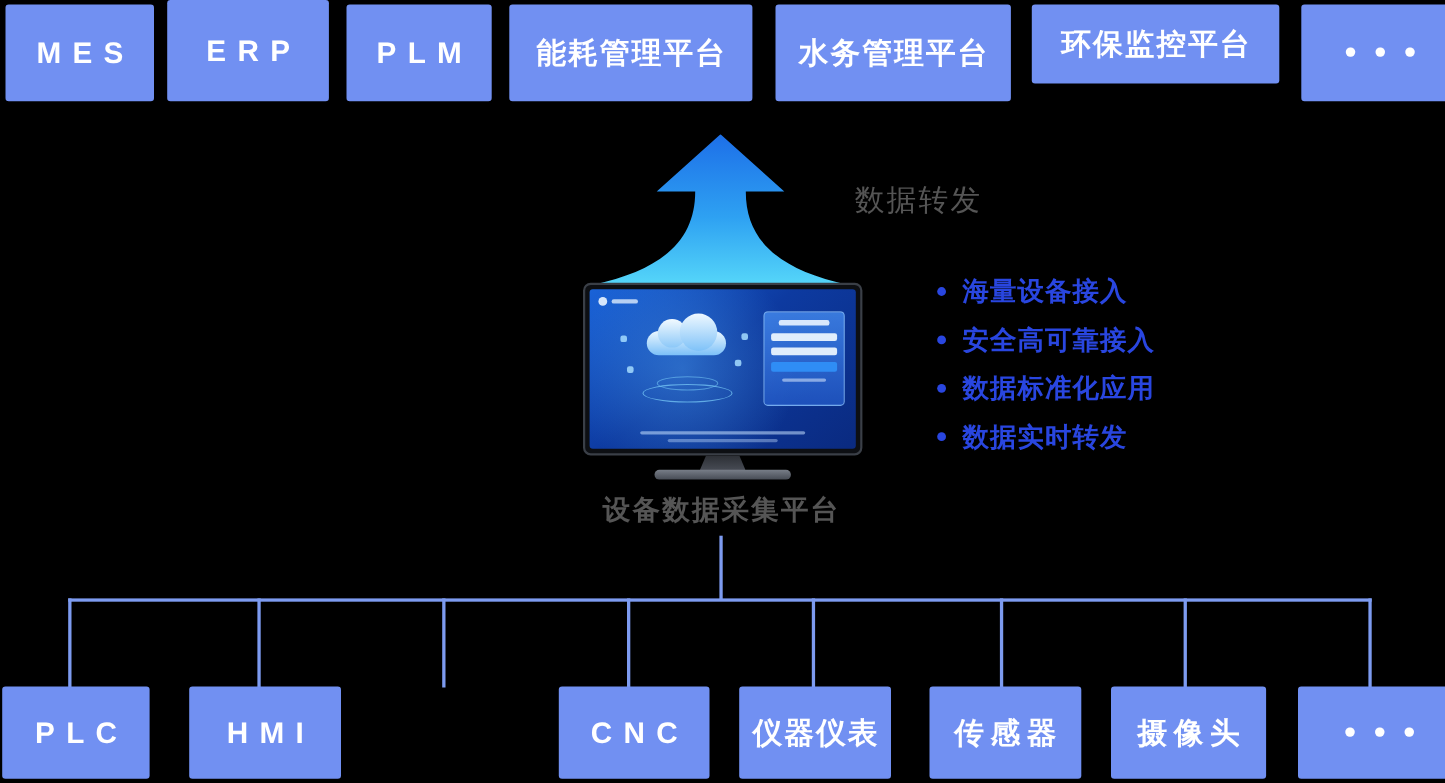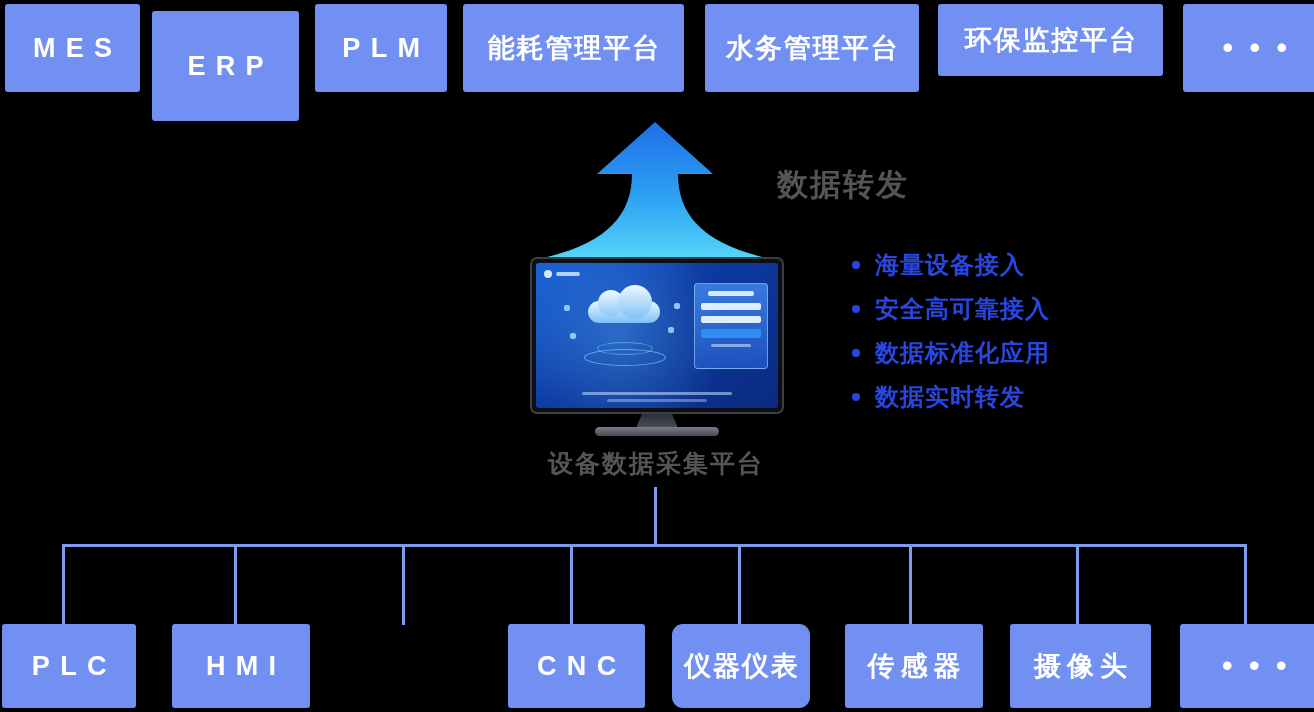--- a/index.html
+++ b/index.html
@@ -12,46 +12,46 @@
     position:absolute;display:flex;align-items:center;justify-content:center;
     background:#7190f2;color:#fff;font-weight:bold;font-size:27px;border-radius:3px;
     white-space:nowrap;
   }
   .ls-wide{letter-spacing:.38em;padding-left:.38em;}
   .ls-mid{letter-spacing:.22em;padding-left:.22em;}
   .ls-sm{letter-spacing:.07em;padding-left:.07em;}
   .dots{font-size:30px;letter-spacing:.55em;padding-left:.55em;}
   
   .tb0{left:5px;top:4px;width:125px;height:88px;}
-  .tb1{left:152px;top:11px;width:137px;height:110px;}
+  .tb1{left:152px;top:0;width:137px;height:92px;}
   .tb2{left:315px;top:4px;width:122px;height:88px;}
   .tb3{left:463px;top:4px;width:219px;height:88px;}
   .tb4{left:705px;top:4px;width:212px;height:88px;text-align:right;}
   .tb5{left:938px;top:4px;width:223px;height:72px;}
   .tb6{left:1183px;top:4px;width:127px;height:88px;}
   
   .bb0{left:2px;top:624px;width:124px;height:84px;}
   .bb1{left:172px;top:624px;width:128px;height:84px;}
   .bb2{left:337px;top:624px;width:133px;height:84px;}
   .bb3{left:508px;top:624px;width:127px;height:84px;}
-  .bb4{left:672px;top:624px;width:136px;height:84px;border-radius:11px;}
+  .bb4{left:672px;top:624px;width:136px;height:84px;}
   .bb5{left:845px;top:624px;width:132px;height:84px;}
   .bb6{left:1010px;top:624px;width:135px;height:84px;}
   .bb7{left:1180px;top:624px;width:132px;height:84px;}
   
   .line{position:absolute;background:#7d9bf0;}
   .trunk{left:654px;top:487px;width:3px;height:58px;}
   .hline{left:62px;top:544px;width:1185px;height:3px;}
   .drop{top:544px;width:3px;height:81px;}
   .d0{left:62px;}.d1{left:234px;}.d2{left:402px;}.d3{left:570px;}
   .d4{left:738px;}.d5{left:909px;}.d6{left:1076px;}.d7{left:1244px;}
   
   .arrow{position:absolute;left:533px;top:122px;width:244px;height:137px;}
   .arrow-label{
-    position:absolute;left:777px;top:164px;font-size:31px;font-weight:bold;color:#555;
+    position:absolute;left:777px;top:164px;font-size:27px;font-weight:normal;color:#555;
     letter-spacing:2px;
     text-align:right;
   }
   
   .features{position:absolute;left:852px;top:252px;}
   .feature{display:flex;align-items:center;margin-bottom:19px;height:25px;}
   .feature .fdot{width:8px;height:8px;border-radius:50%;background:#2946e0;margin-right:15px;flex:none;}
   .feature .ftext{font-size:24px;font-weight:600;color:#2946e0;letter-spacing:1px;}
   
   .monitor{

